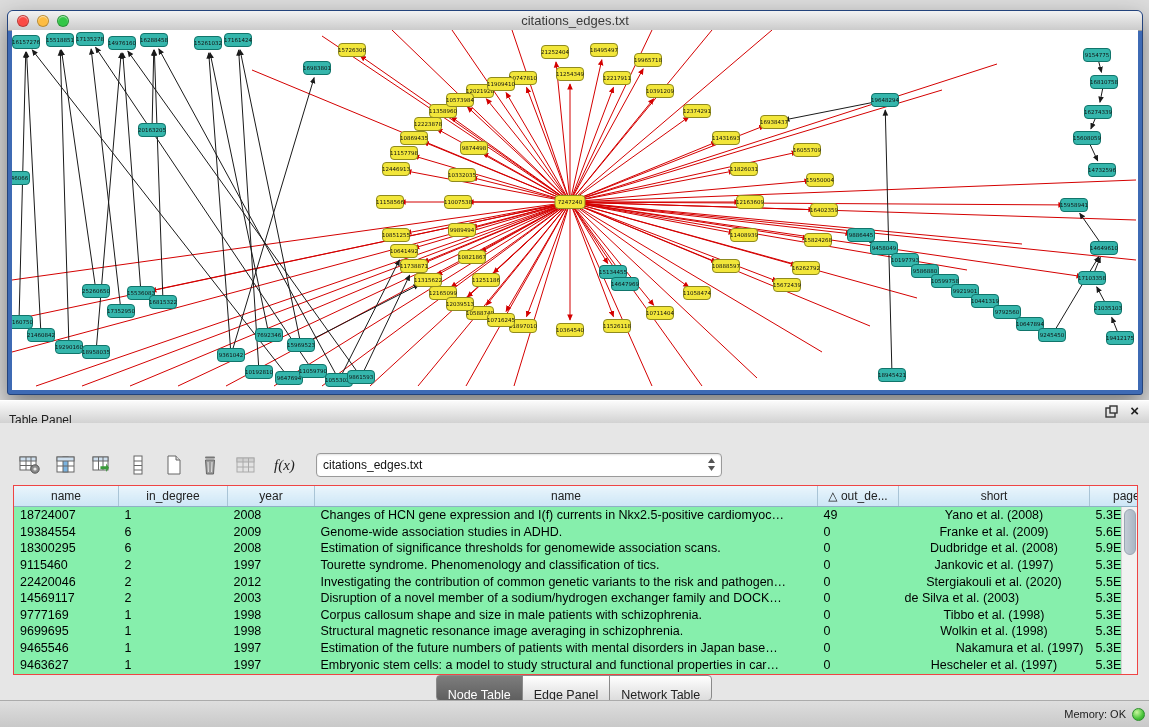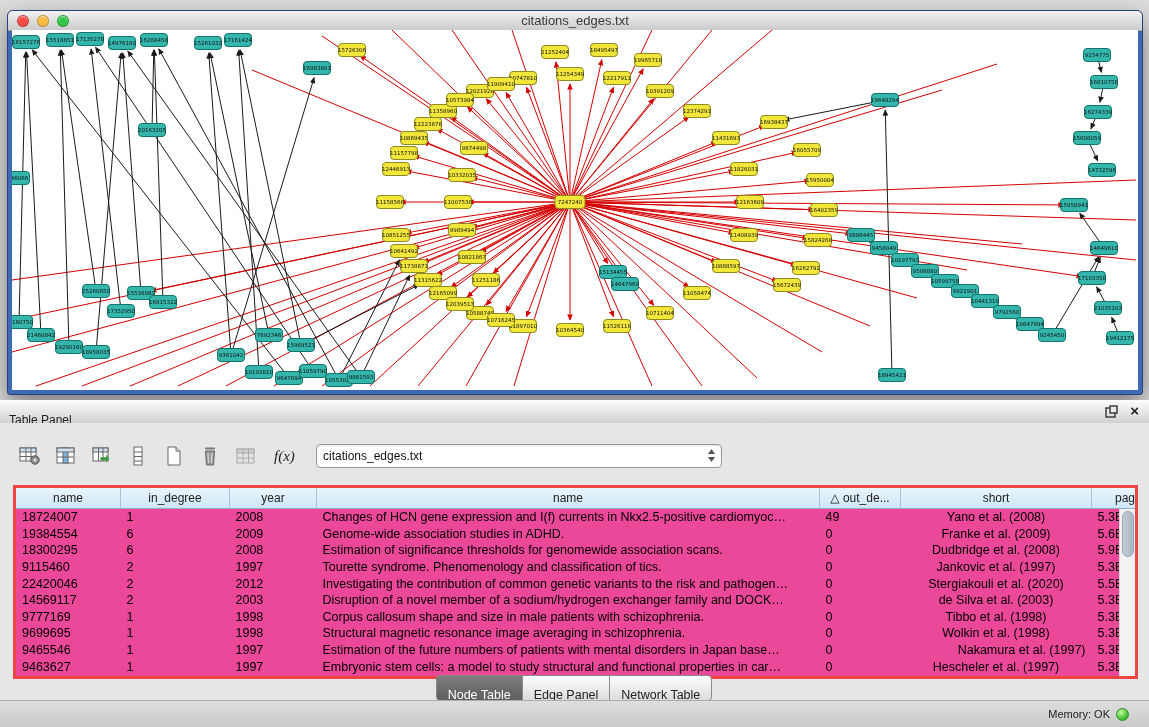--- a/index.html
+++ b/index.html
@@ -37,33 +37,33 @@
     border-top:1px solid #ffffff;border-bottom:1px solid #9e9e9e;
   }
   .panel-title{position:absolute;left:9px;top:12px;font-size:12px;color:#222;}
   .panel-header-icons{position:absolute;right:10px;top:3px;display:flex;gap:12px;align-items:center;}
   .hdr-btn{background:none;border:none;padding:0;cursor:default;line-height:0;}
   .close-x{font-size:15px;font-weight:bold;color:#222;line-height:14px;}
   .panel-body{
     position:absolute;top:423px;left:0;right:0;height:277px;
     background:#e6e6e6;border-bottom:1px solid #b4b4b4;
   }
-  .toolbar{position:absolute;top:18px;left:16px;height:30px;display:flex;align-items:center;gap:8px;}
+  .toolbar{position:absolute;top:27px;left:16px;height:30px;display:flex;align-items:center;gap:8px;}
   .tool-btn{width:28px;height:26px;background:none;border:none;padding:2px;display:flex;align-items:center;justify-content:center;}
   .fx-btn{font-family:"Liberation Serif",serif;font-style:italic;font-size:15px;color:#222;background:none;border:none;width:30px;}
   .combo{
     margin-left:10px;width:392px;height:22px;background:#ffffff;
     border:1px solid #9a9a9a;border-radius:4px;display:flex;align-items:center;
     font-size:12px;color:#111;padding:0 6px;position:relative;
     box-shadow:inset 0 1px 2px rgba(0,0,0,.12);
   }
   .combo .spin{position:absolute;right:5px;top:3px;}
   .table-wrap{
     position:absolute;top:62px;left:13px;right:11px;height:188px;
-    background:#ec4899;border:3px solid #ef4444;overflow:hidden;
+    background:#86efac;border:1px solid #ef4444;overflow:hidden;
   }
   table{border-collapse:collapse;table-layout:fixed;width:1110px;}
   th{
     background:linear-gradient(#eaf5fc,#cde6f6);
     border-right:1px solid #a9c4d6;border-bottom:1px solid #8fb0c4;
     font-size:12px;font-weight:normal;color:#222;height:20px;padding:0 4px;
     overflow:hidden;white-space:nowrap;
   }
   td{
     font-size:12.5px;color:#000;height:16.6px;padding:0 6px;
@@ -82,21 +82,21 @@
     font-size:12.5px;padding:12px 11px;border:1px solid #8a8a8a;margin-left:-1px;
     background:linear-gradient(#ffffff,#dcdcdc);color:#222;height:21px;
   }
   .tab:first-child{border-radius:4px 0 0 4px;}
   .tab:last-child{border-radius:0 4px 4px 0;}
   .tab.active{background:linear-gradient(#7d7d7d,#5f5f5f);color:#fff;}
   
   .statusbar{
     position:absolute;bottom:0;left:0;width:100%;height:27px;
     background:linear-gradient(#dedede,#c9c9c9);border-top:1px solid #ababab;
-    display:flex;justify-content:flex-end;align-items:center;padding-right:20px;box-sizing:border-box;
+    display:flex;justify-content:flex-end;align-items:center;padding-right:4px;box-sizing:border-box;
   }
   .mem-label{font-size:11px;color:#222;}
   .mem-dot{
     width:11px;height:11px;border-radius:50%;margin-left:6px;
     background:radial-gradient(circle at 35% 30%,#c8f79e,#49c43a 60%,#2f9a2c);
     border:1px solid #2c8f2c;
   }
 </style>
 </head>
 <body>
@@ -799,21 +799,21 @@
             <td>0</td>
             <td style="text-align: center;">Stergiakouli et al. (2020)</td>
             <td>5.5E-5</td>
           </tr>
           <tr>
             <td>14569117</td>
             <td>2</td>
             <td>2003</td>
             <td>Disruption of a novel member of a sodium/hydrogen exchanger family and DOCK…</td>
             <td>0</td>
-            <td style="text-align: center;">de Silva et al. (2003)</td>
+            <td style="text-align: left;">de Silva et al. (2003)</td>
             <td>5.3E-5</td>
           </tr>
           <tr>
             <td>9777169</td>
             <td>1</td>
             <td>1998</td>
             <td>Corpus callosum shape and size in male patients with schizophrenia.</td>
             <td>0</td>
             <td style="text-align: center;">Tibbo et al. (1998)</td>
             <td>5.3E-5</td>

